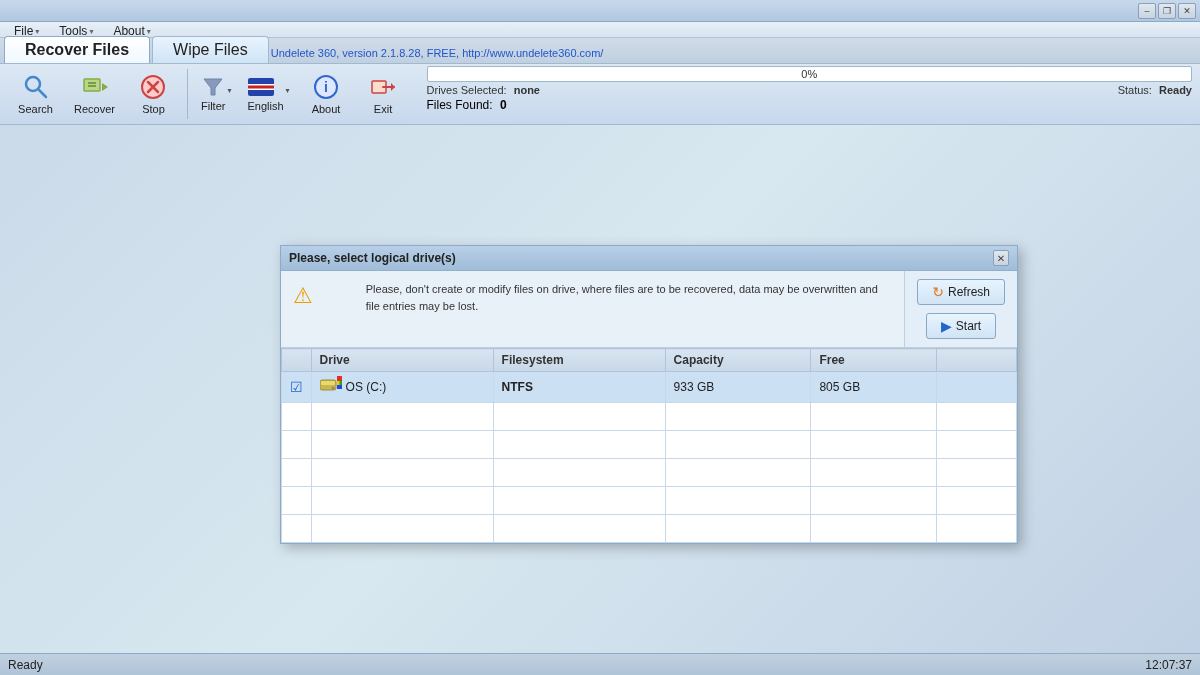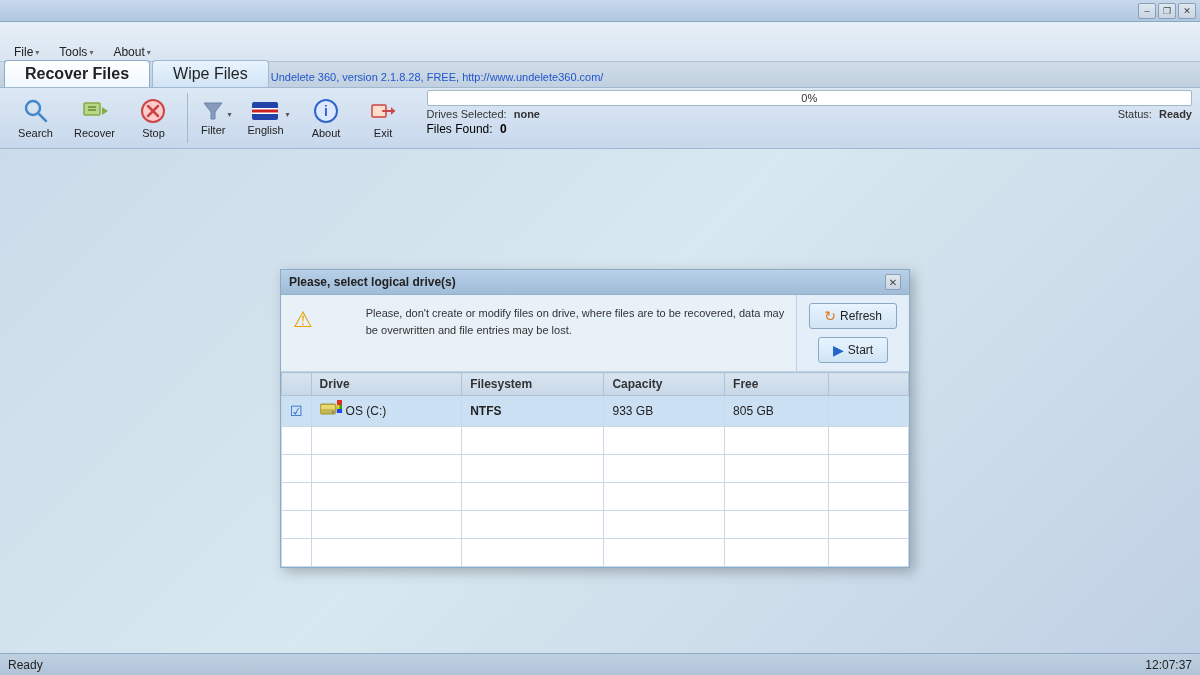--- a/index.html
+++ b/index.html
@@ -37,23 +37,23 @@
       align-items: center;
       justify-content: center;
       cursor: pointer;
       font-size: 9px;
       color: #444;
     }
 
     
     .menu-bar {
       background: linear-gradient(to bottom, #e8f0f8, #d8e4f0);
-      height: 40px;
-      display: flex;
-      align-items: flex-end;
+      height: 16px;
+      display: flex;
+      align-items: flex-start;
       padding: 0 4px;
       border-bottom: 1px solid #b0c4d8;
       gap: 0;
     }
     .menu-item {
       padding: 2px 10px;
       cursor: pointer;
       color: #222;
       font-size: 12px;
       display: flex;
@@ -177,21 +177,21 @@
     
     .main-content {
       flex: 1;
       position: relative;
       min-height: 520px;
     }
     .dialog {
       position: absolute;
       top: 120px;
       left: 280px;
-      width: 630px;
+      width: 738px;
       background: #f0f4f8;
       border: 1px solid #8aacc8;
       box-shadow: 4px 4px 12px rgba(0,0,0,0.25);
     }
     .dialog-title-bar {
       background: linear-gradient(to bottom, #b8d0e8, #a0bcd8);
       padding: 4px 8px;
       display: flex;
       align-items: center;
       justify-content: space-between;
@@ -414,21 +414,21 @@
           <svg width="22" height="22" viewBox="0 0 22 22">
             <polygon points="2,3 20,3 13,12 13,19 9,19 9,12" fill="#8899bb" stroke="#6688aa" stroke-width="1"></polygon>
           </svg>
         </div>
         <span style="font-size:11px;">Filter</span>
       </div>
       <span style="font-size:8px; color:#555; margin-top:-8px;">▾</span>
     </div>
 
     <div class="toolbar-btn" style="flex-direction:row; gap:2px; min-width:unset; padding:4px 6px; align-items:center;">
-      <div style="display:flex; flex-direction:column; align-items:center;">
+      <div style="display:flex; flex-direction:column; align-items:flex-start;">
         <div class="icon icon-language" style="width:28px; height:22px; display:flex; align-items:center; justify-content:center;">
           <svg width="26" height="18" viewBox="0 0 26 18">
             <rect width="26" height="18" fill="#2244aa" rx="2"></rect>
             <rect y="6" width="26" height="6" fill="white"></rect>
             <rect y="7.5" width="26" height="3" fill="#cc2222"></rect>
           </svg>
         </div>
         <span style="font-size:11px;">English</span>
       </div>
       <span style="font-size:8px; color:#555; margin-top:-8px;">▾</span>

